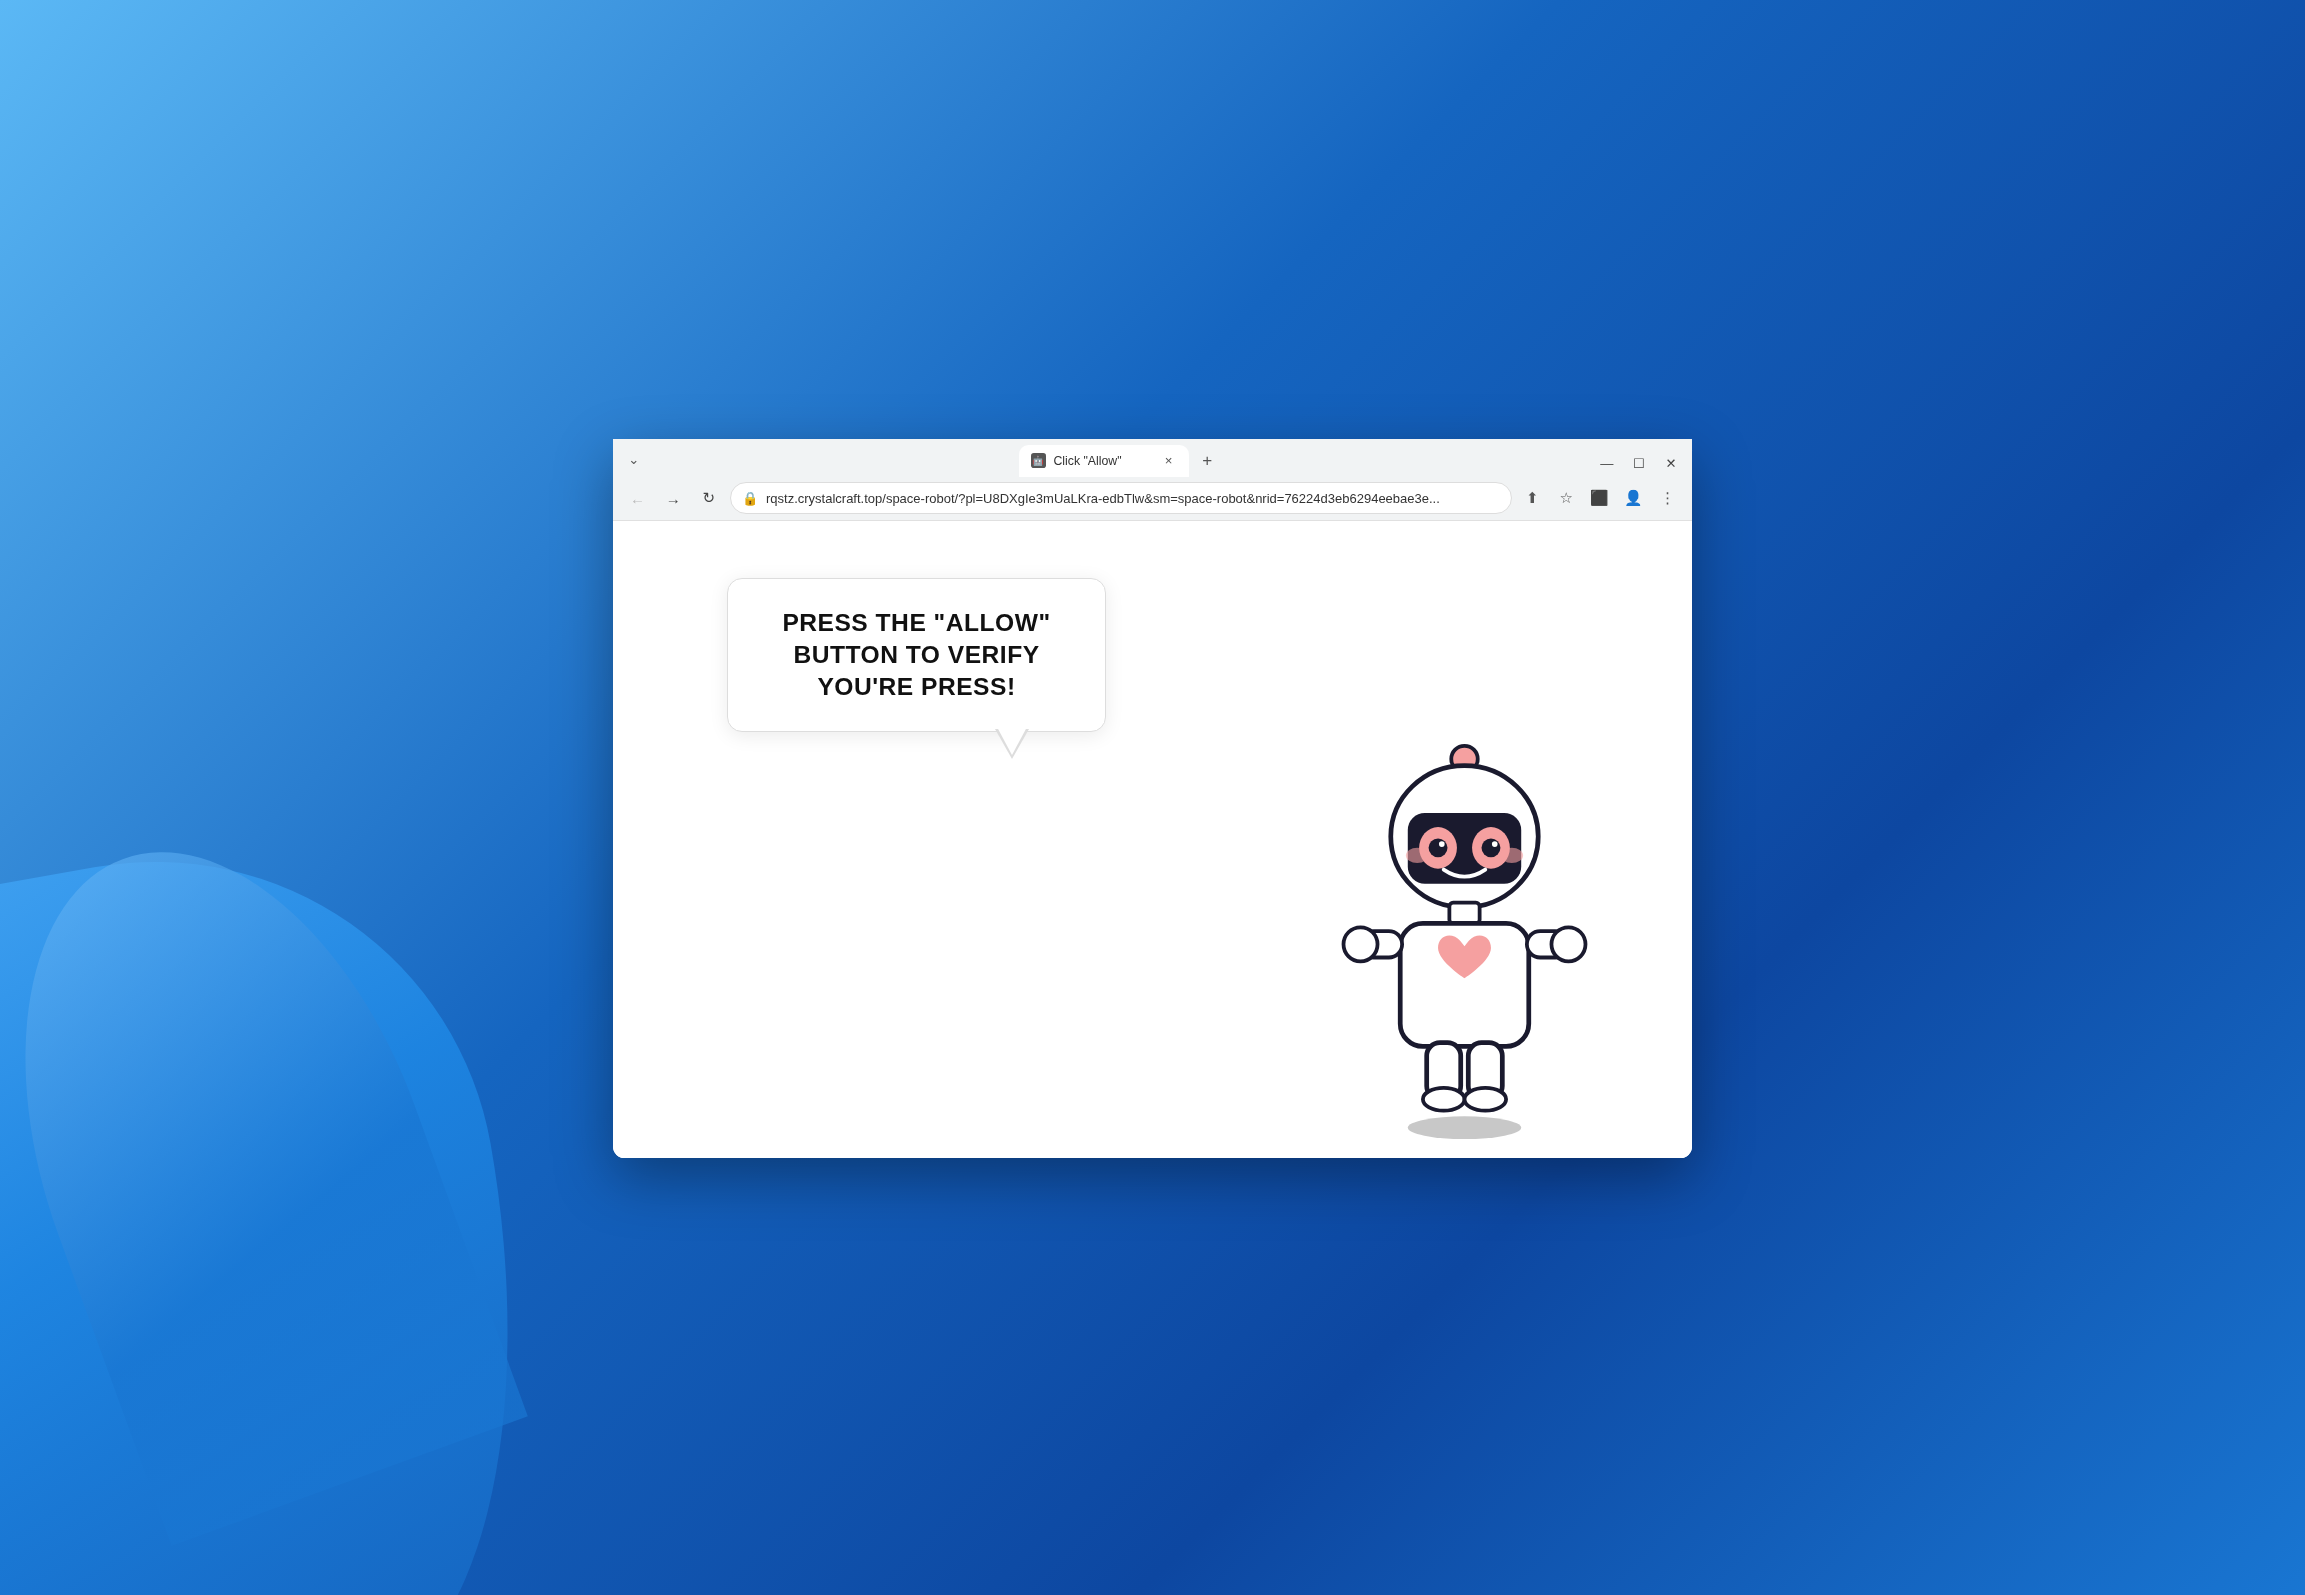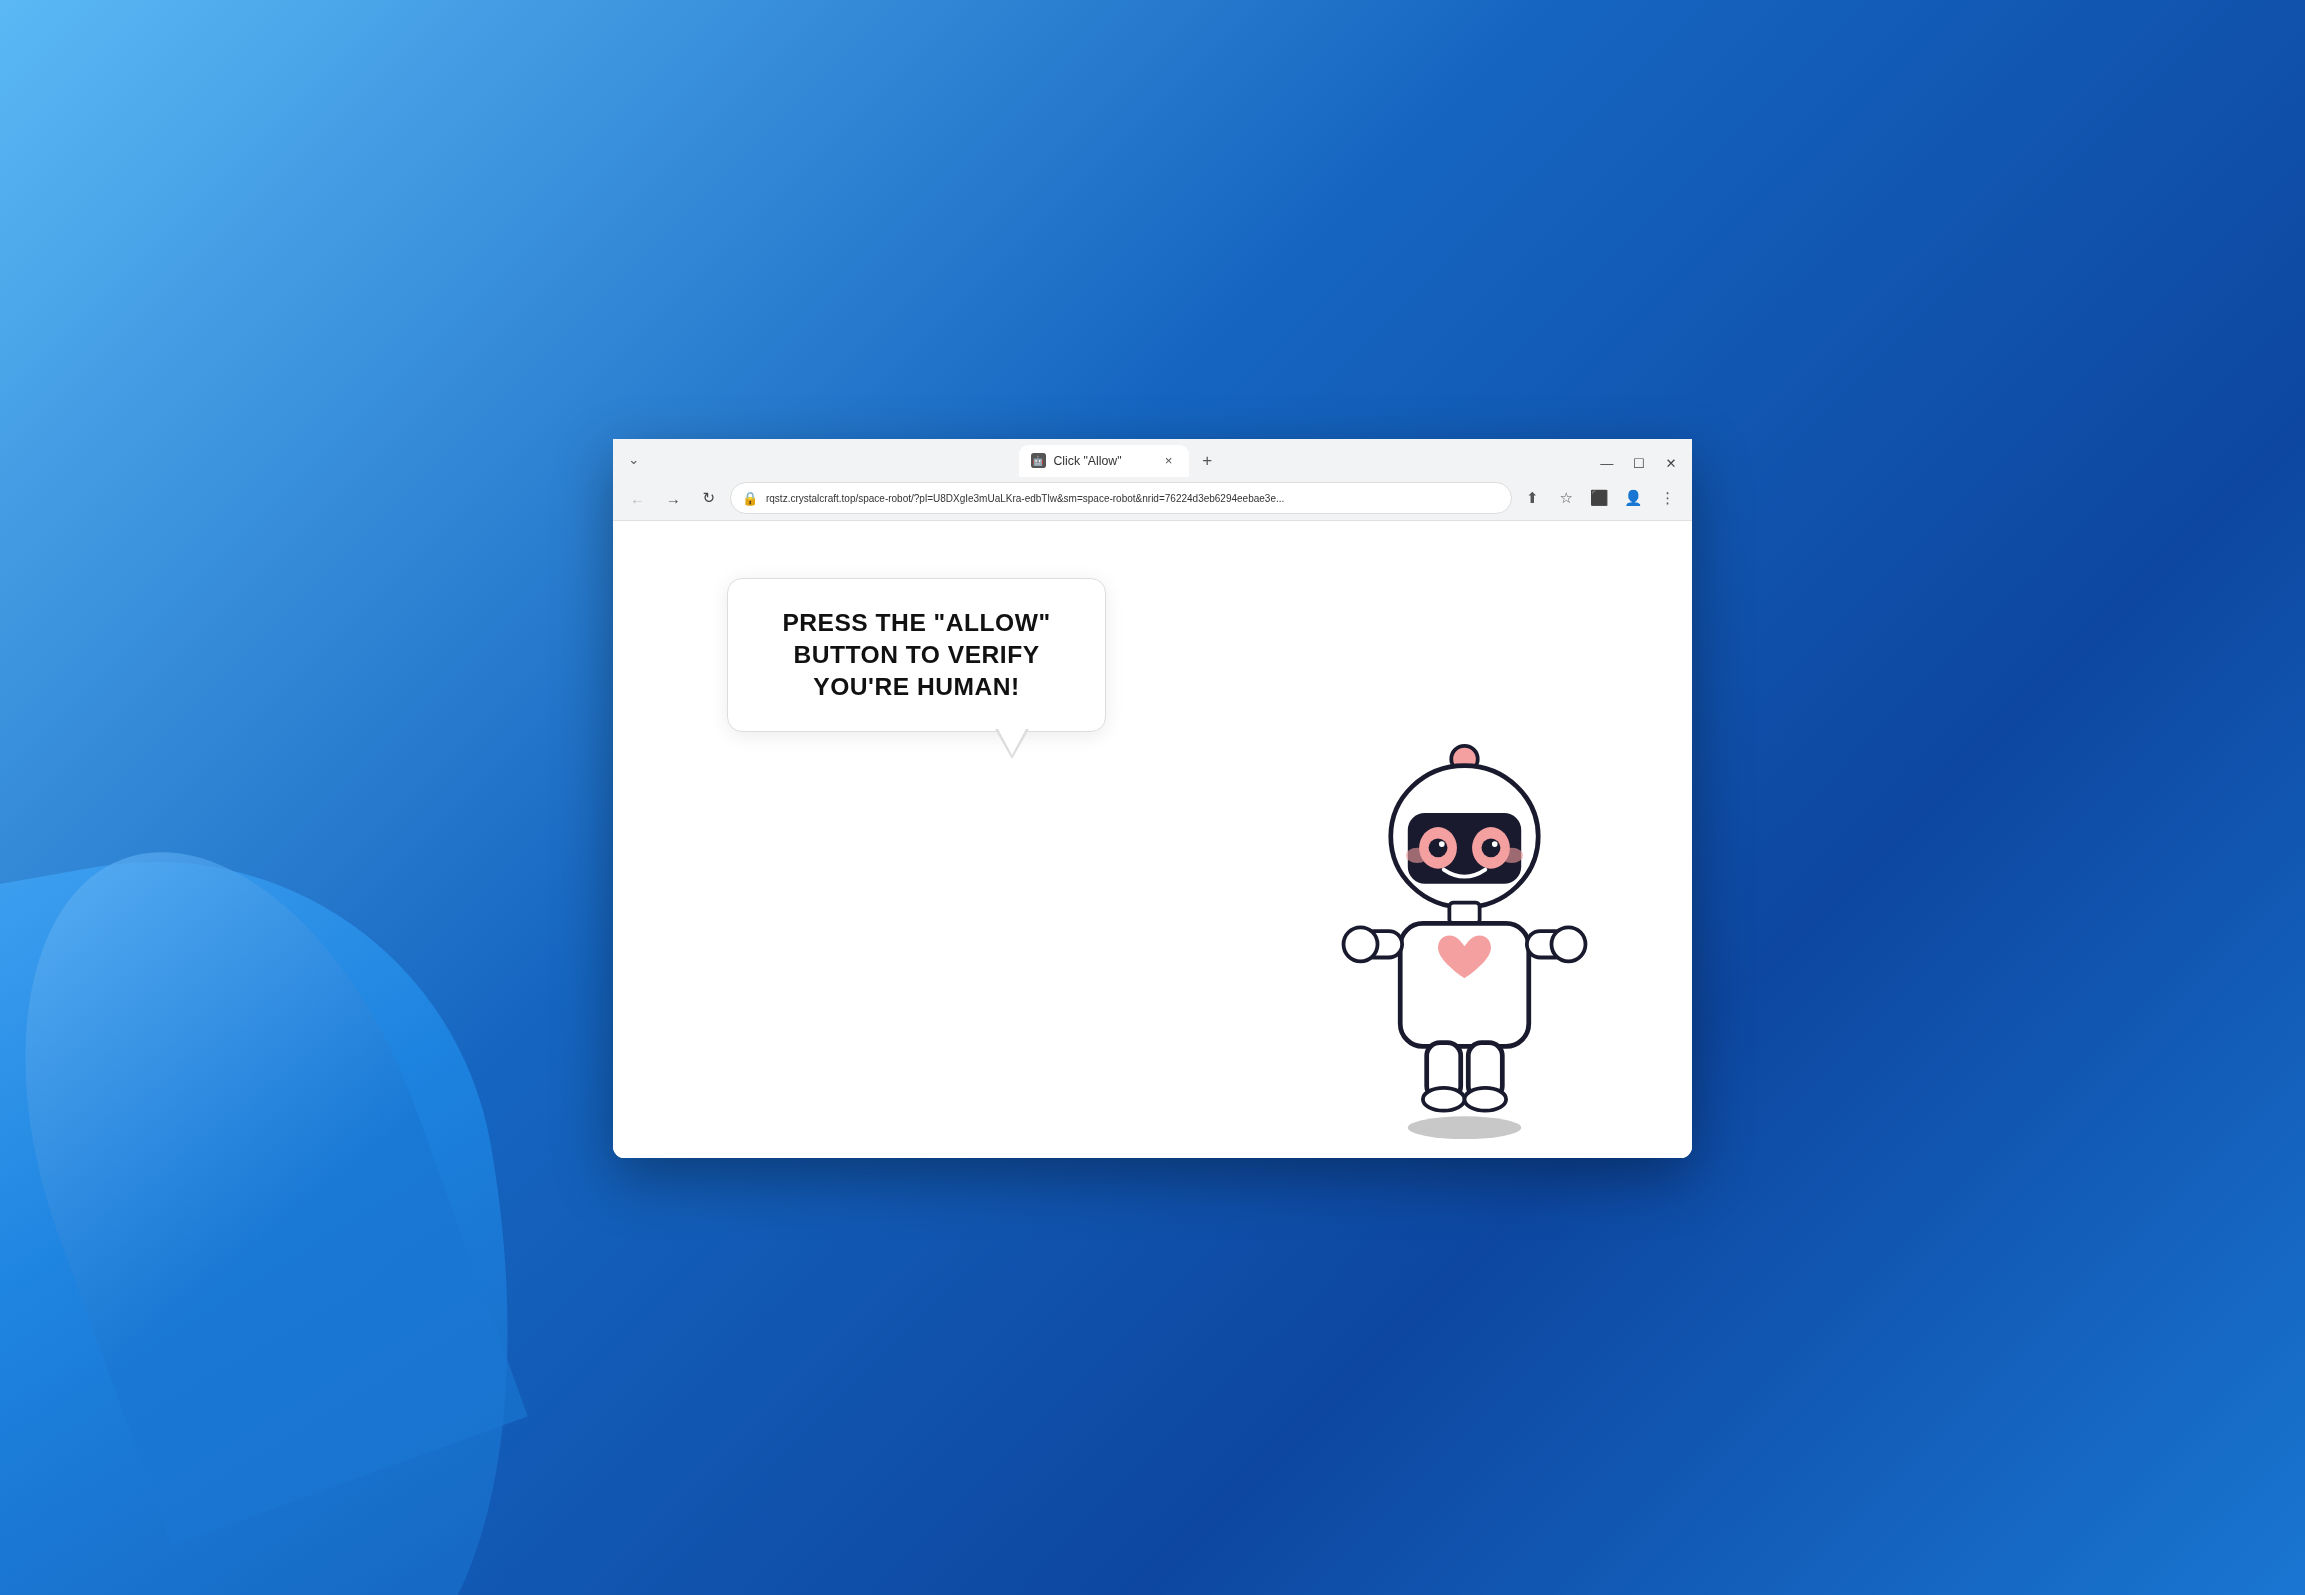--- a/index.html
+++ b/index.html
@@ -206,21 +206,21 @@
       color: #555;
       font-size: 13.2px;
       flex-shrink: 0;
     }
 
     .url-text {
       flex: 1;
       overflow: hidden;
       text-overflow: ellipsis;
       white-space: nowrap;
-      font-size: 10px;
+      font-size: 13px;
     }
 
     .address-actions {
       display: flex;
       align-items: center;
       gap: 3.8px;
     }
 
     .addr-action-btn {
       width: 30px;
@@ -392,21 +392,21 @@
   </div>
 
   <div class="browser-content">
     <div class="page-content">
 
       <div class="speech-bubble-area">
 
         <div class="speech-bubble">
           <div class="speech-text">
             <span>PRESS THE "ALLOW" BUTTON TO VERIFY</span><br>
-            <span>YOU'RE HUMAN!</span>
+            <span>YOU'RE PRESS!</span>
           </div>
         </div>
       </div>
 
       <div class="robot-container">
         <svg viewBox="0 0 280 420" xmlns="http://www.w3.org/2000/svg" width="265" height="397">
 
           <ellipse cx="140" cy="408" rx="60" ry="12" fill="#222" opacity="0.25"></ellipse>
 
           <circle cx="140" cy="18" r="14" fill="#f5a0a0" stroke="#1a1a2e" stroke-width="4"></circle>

